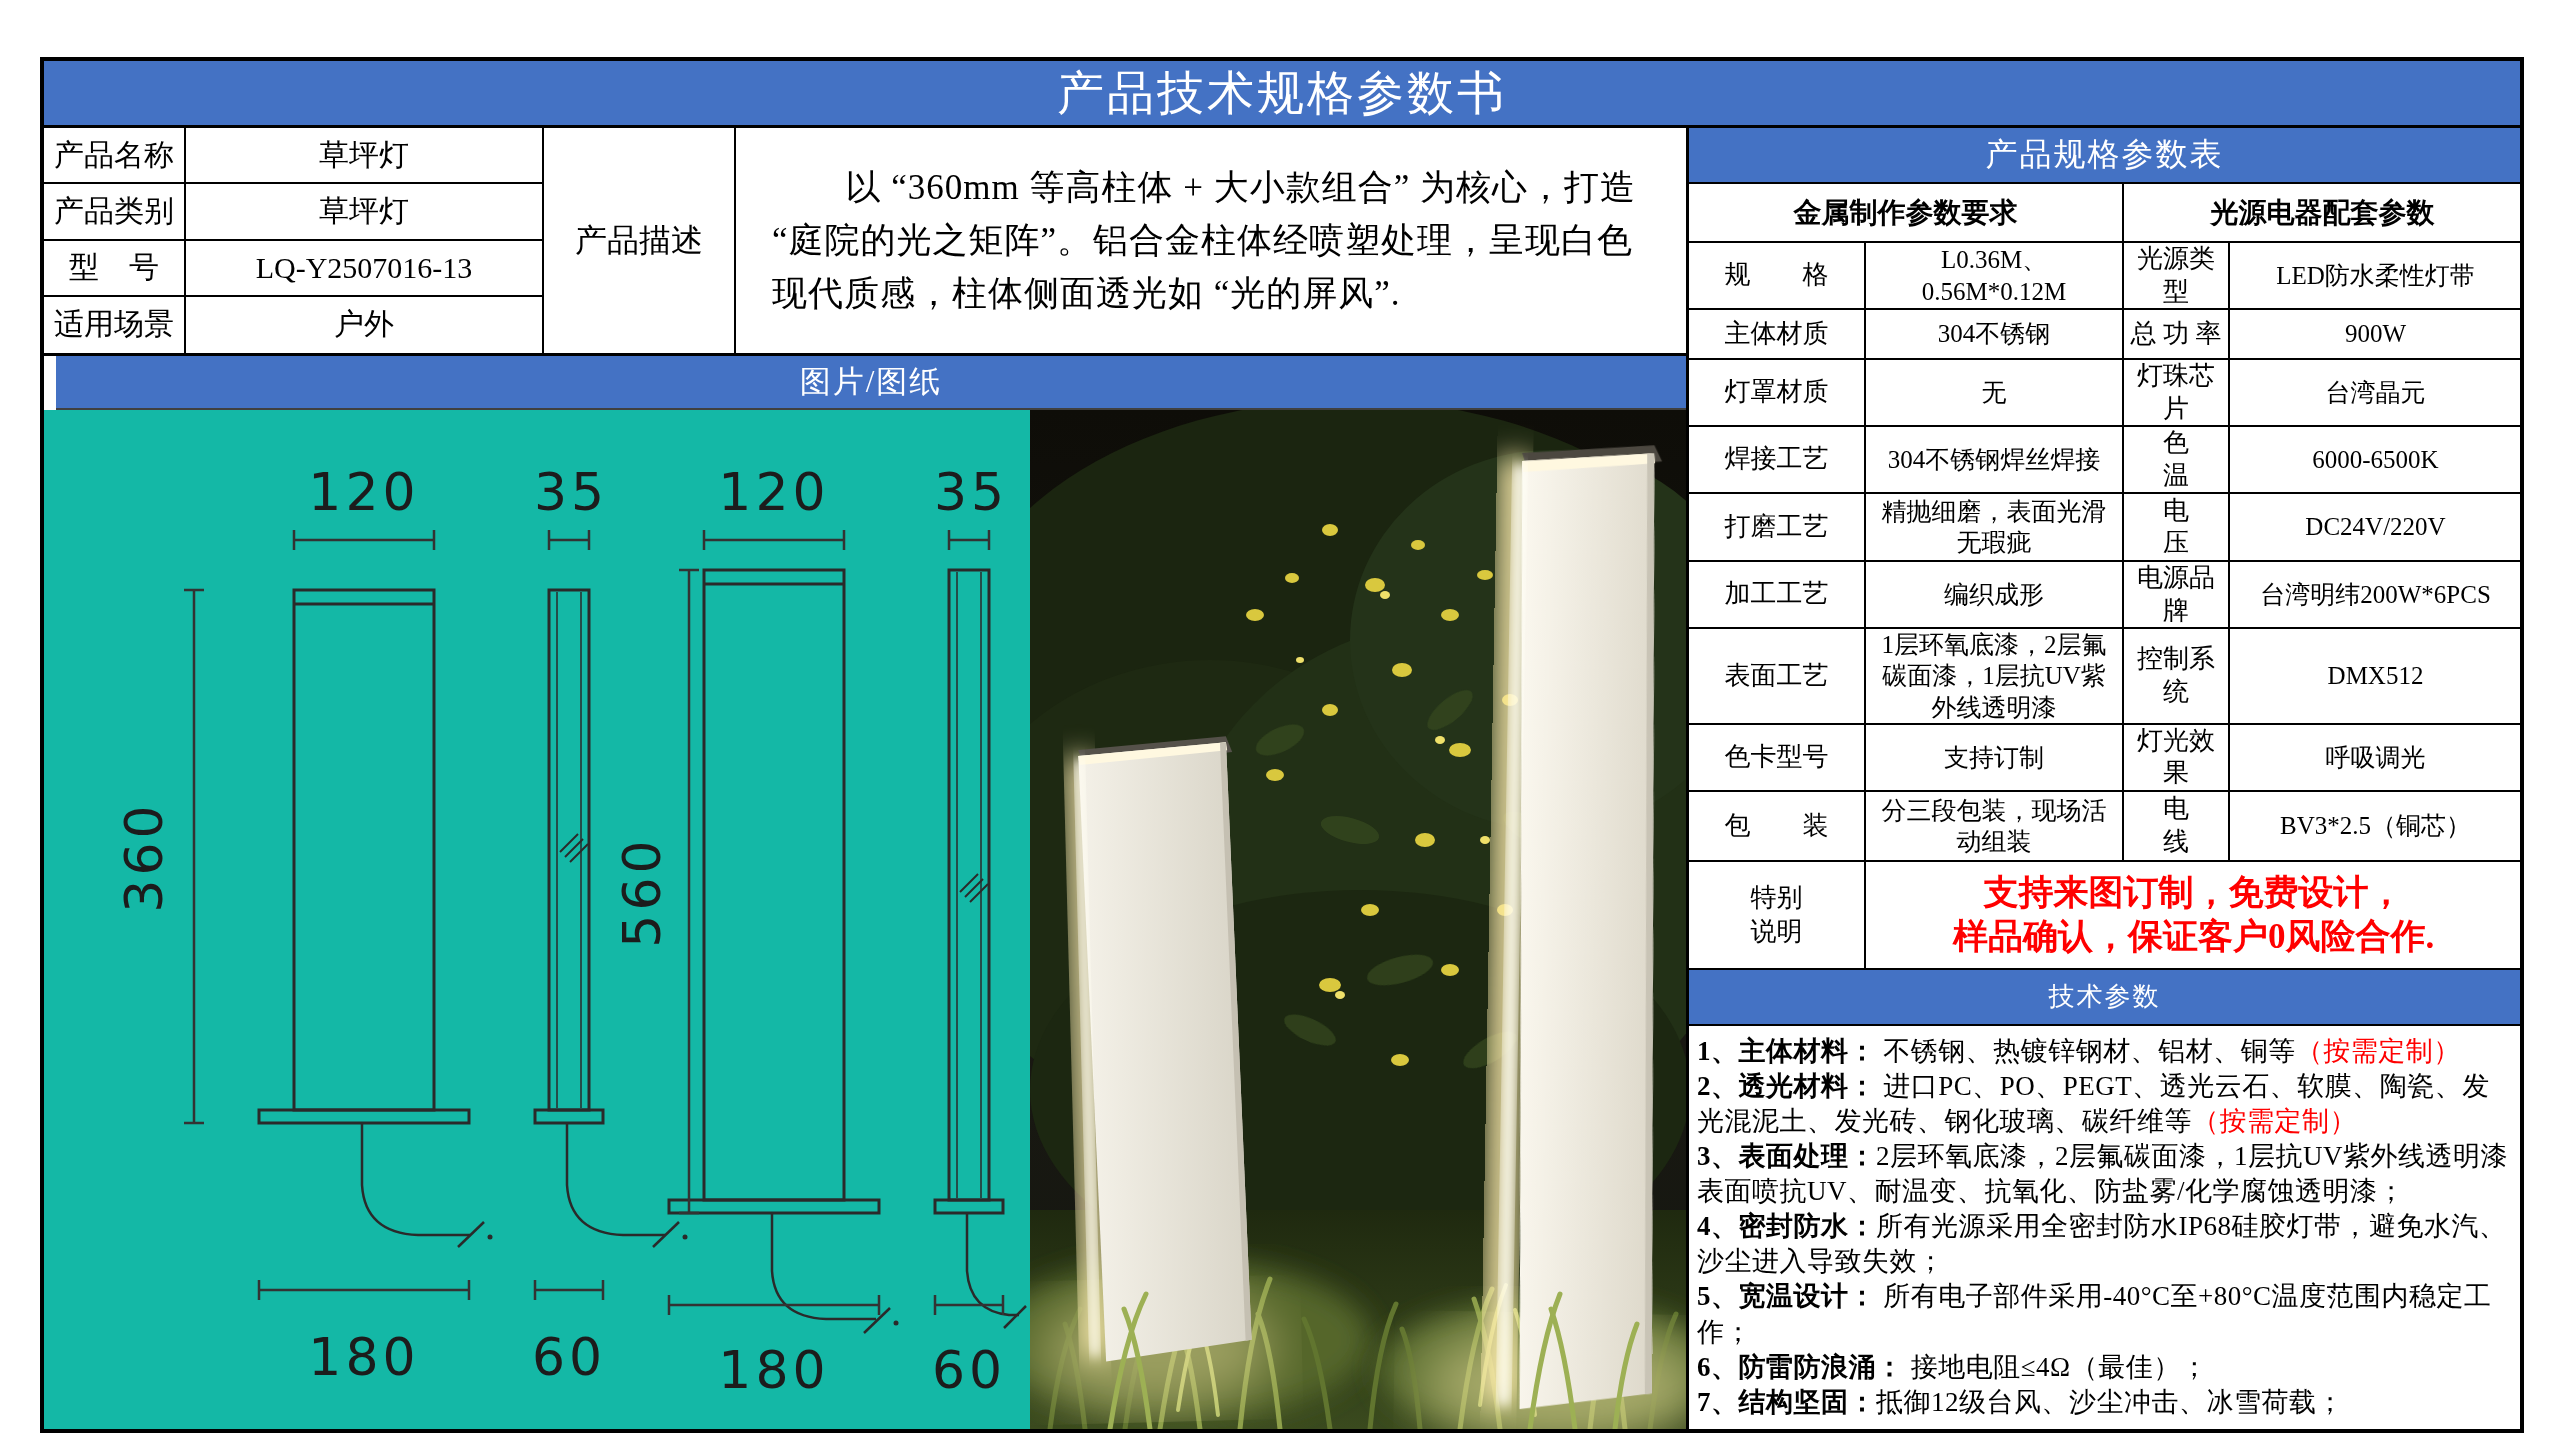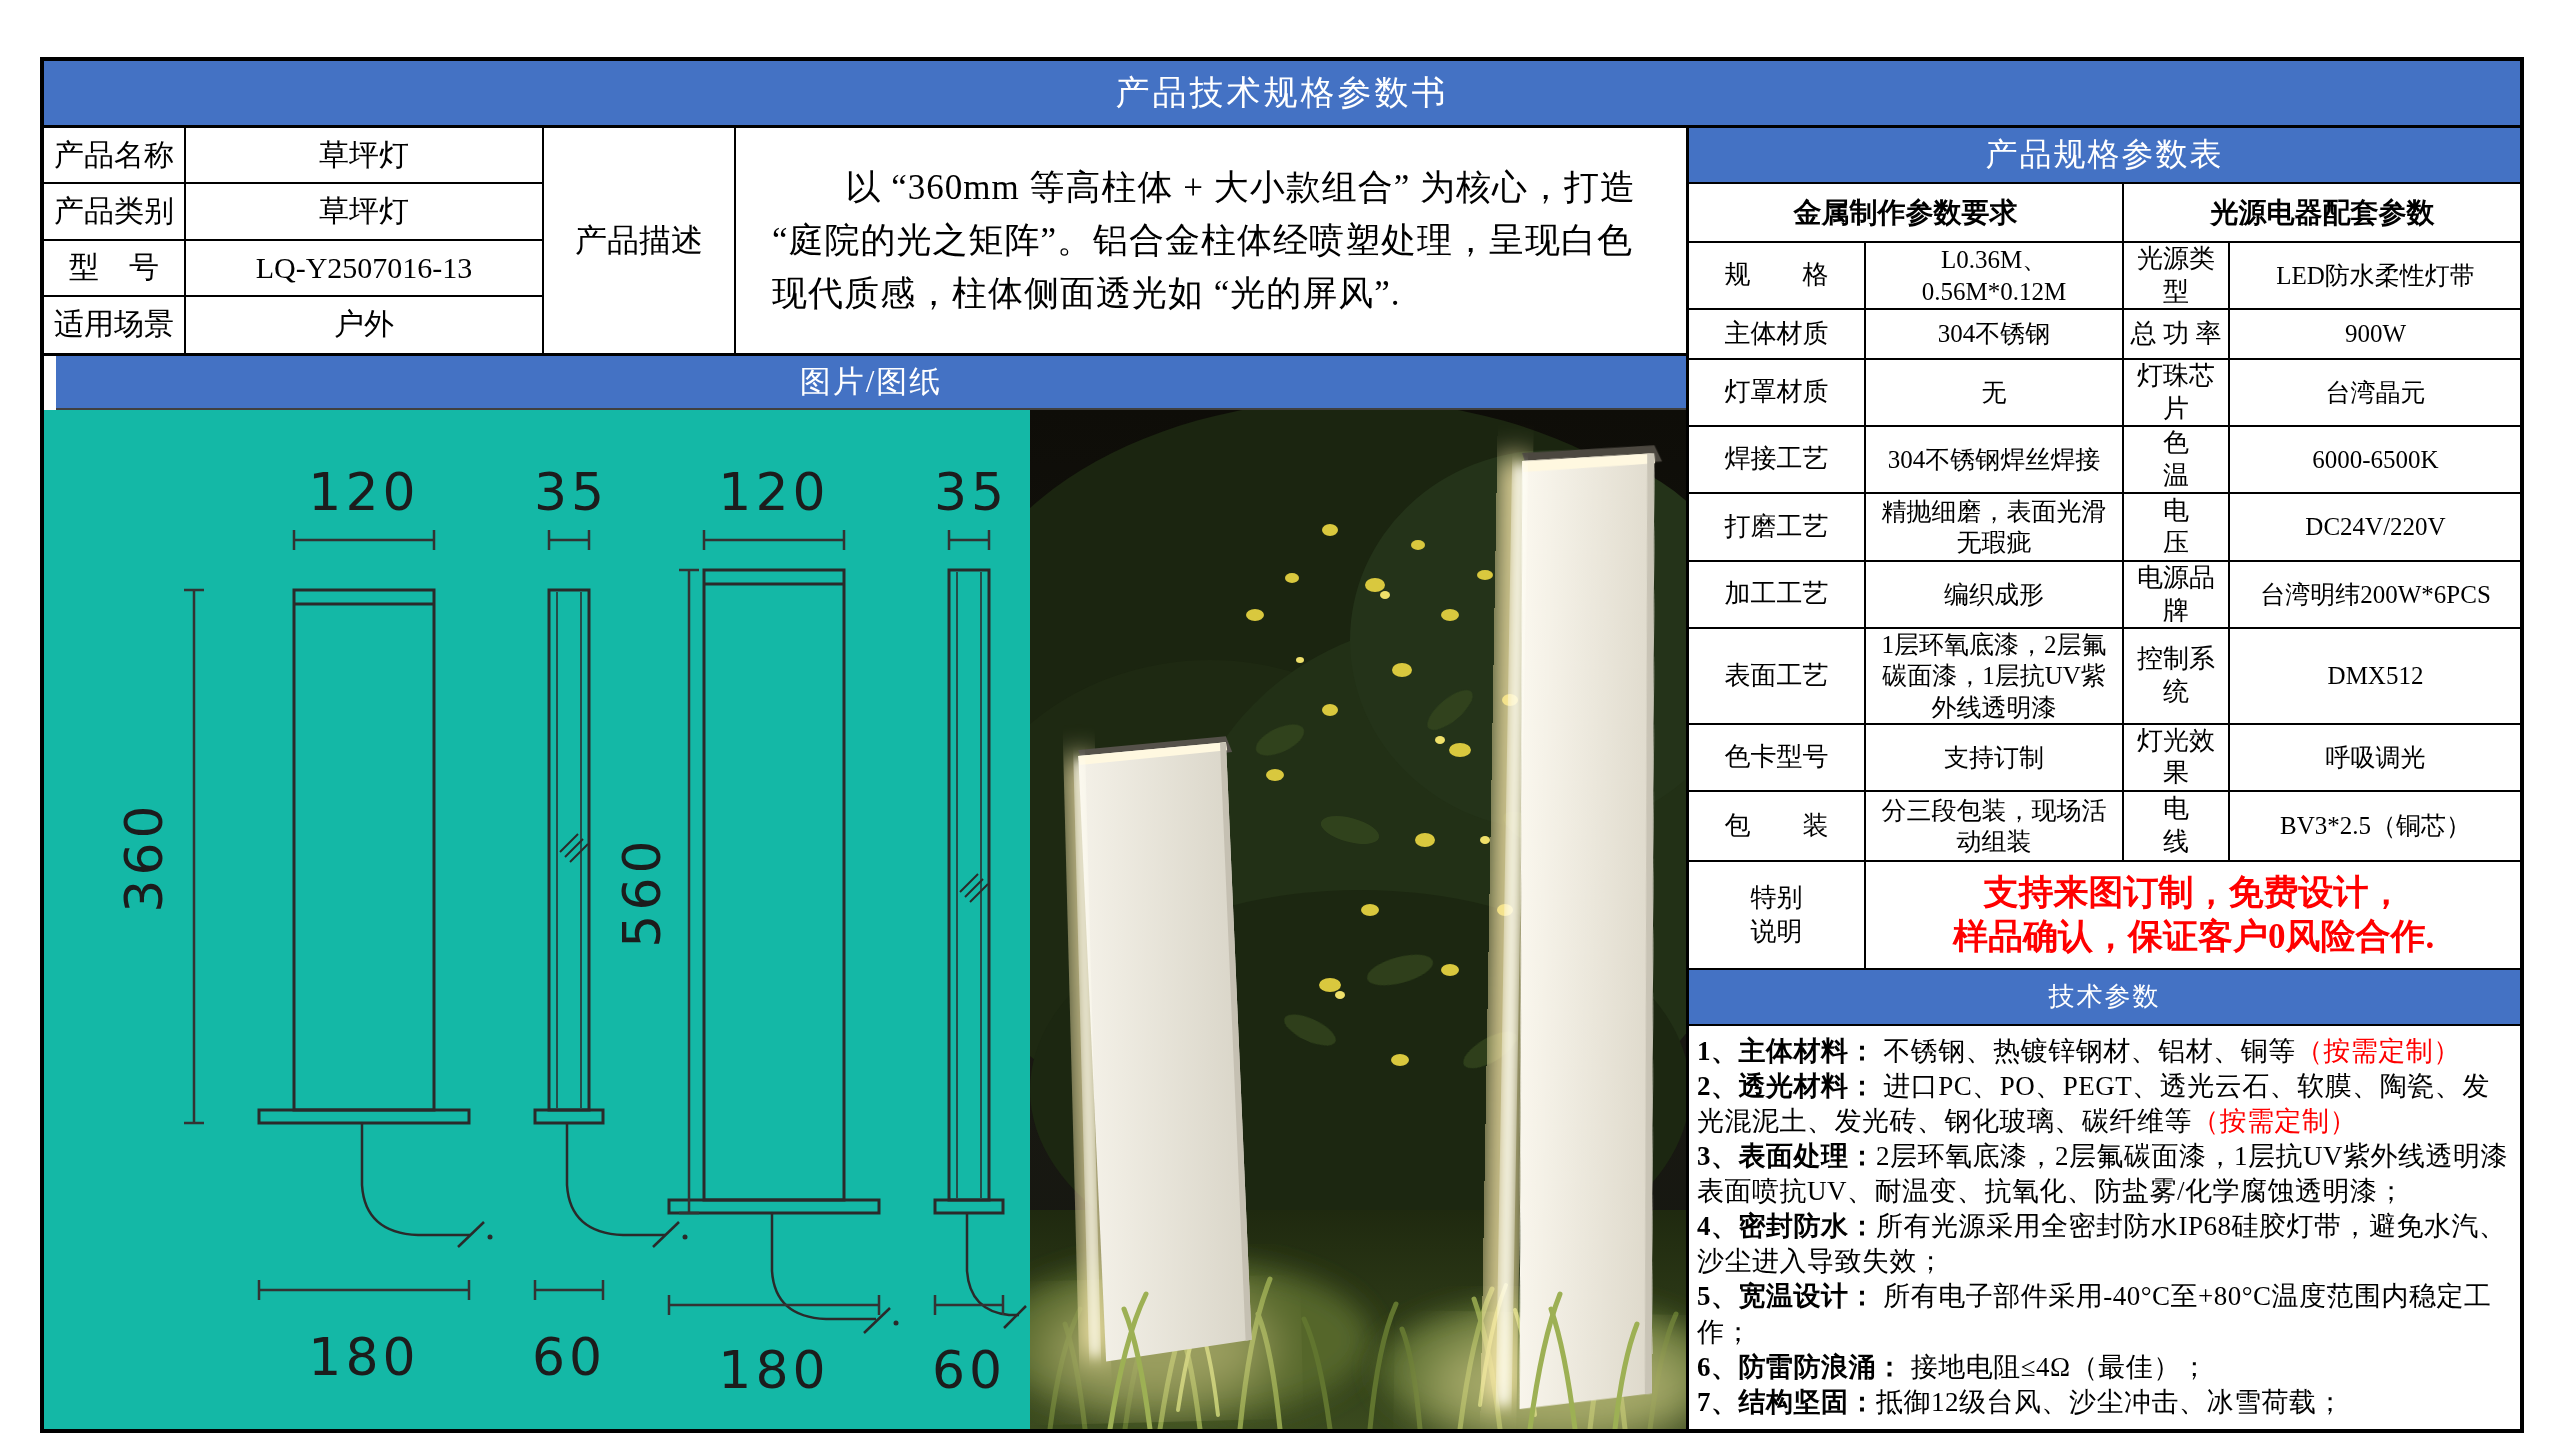--- a/index.html
+++ b/index.html
@@ -1,21 +1,21 @@
 <!DOCTYPE html>
 <html><head>
 <meta charset="utf-8">
 <style>
   html,body{margin:0;padding:0;}
   body{width:2560px;height:1440px;background:#ffffff;position:relative;overflow:hidden;
        font-family:"Liberation Serif","DejaVu Serif",serif;color:#000;}
   #doc{position:absolute;left:40px;top:57px;width:2484px;height:1376px;
        border:4px solid #000;box-sizing:border-box;display:flex;flex-direction:column;background:#fff;}
   .bluebar{background:#4472C4;color:#fff;display:flex;align-items:center;justify-content:center;}
-  #title-bar{height:64px;font-size:34px;letter-spacing:3px;border-bottom:3px solid #000;flex:0 0 auto;}
+  #title-bar{height:64px;font-size:47px;letter-spacing:3px;border-bottom:3px solid #000;flex:0 0 auto;}
   #main{flex:1;display:flex;min-height:0;}
   
   #left-pane{width:1645px;flex:0 0 auto;border-right:3px solid #000;display:flex;flex-direction:column;box-sizing:border-box;}
   #info-row{height:225px;flex:0 0 auto;display:flex;border-bottom:3px solid #000;}
   #info-grid{width:500px;flex:0 0 auto;display:grid;grid-template-columns:142px 1fr;grid-auto-rows:1fr;font-family:Liberation Serif, serif;}
   #info-grid .cell{border-right:2px solid #000;border-bottom:2px solid #000;
        display:flex;align-items:center;justify-content:center;font-size:30px;}
   #info-grid .cell:nth-child(n+7){border-bottom:0;}
   #desc-label{width:190px;flex:0 0 auto;border-right:2px solid #000;display:flex;align-items:center;justify-content:center;font-size:32px;}
   #desc-text{flex:1;display:flex;align-items:center;padding:6px 28px 6px 20px;}

